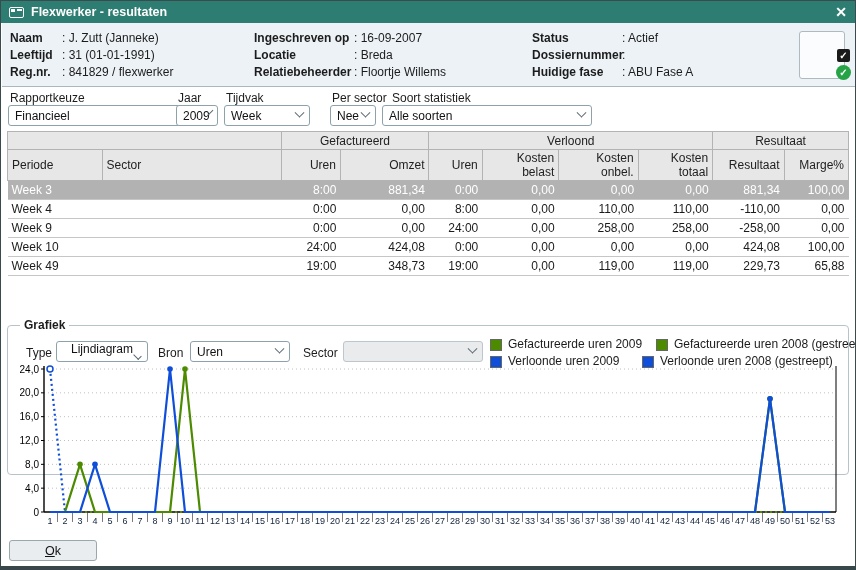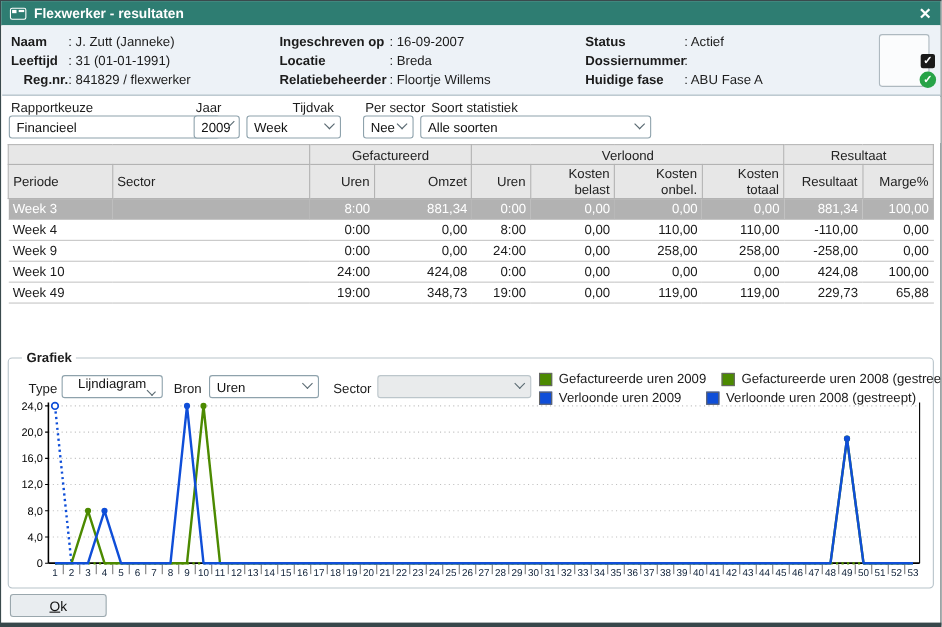--- a/index.html
+++ b/index.html
@@ -35,21 +35,21 @@
   
   .tablewrap{ position:absolute; left:6px; top:130px; width:842px; height:190px; background:#fff; }
   table{ width:100%; border-collapse:collapse; table-layout:fixed; font-size:12px; }
   th{ background:#e7e7e7; border:1px solid #b3b3b3; font-weight:normal; color:#222; padding:1px 4px; height:18px; }
   th.grp{ text-align:center; }
   th.colh-l{ text-align:left; } th.colh-r{ text-align:right; }
   td{ padding:1px 4px; height:19px; border-bottom:1px solid #c6c6c6; color:#1b1b1b; }
   td.num{ text-align:right; }
   tr.selected td{ background:#b2b2b2; color:#fff; }
   
-  .grafiek{ position:absolute; left:6px; top:324px; width:842px; height:210px; border:1px solid #b7c3ca; border-radius:4px; }
+  .grafiek{ position:absolute; left:6px; top:324px; width:842px; height:150px; border:1px solid #b7c3ca; border-radius:4px; }
   .grafiek-legend-title{ position:absolute; left:12px; top:-8px; background:#fff; padding:0 4px; font-size:12px; font-weight:bold; color:#1c1c1c; }
   .glabel{ position:absolute; font-size:12px; color:#1c1c1c; top:20px;text-align:right; }
   .grafiek .select{ top:15px; }
   .leg-item{ position:absolute; display:flex; align-items:flex-end; font-size:12px; color:#1c1c1c; white-space:nowrap; }
   .leg-sq{ width:12px; height:12px; margin-right:6px; border:1px solid #666; }
   .chart-host{ position:absolute; left:10px; top:38px; }
   
   .ok-button{ position:absolute; left:8px; top:539px; width:88px; height:21px; background:#e9edf0; border:1px solid #9aa7ad; border-radius:3px; font-size:12.5px; color:#111; font-family:"Liberation Sans",sans-serif; cursor:pointer; }
   .ok-button::first-letter{ text-decoration:underline; }
   svg text{ font-family:"Liberation Sans",sans-serif; }
@@ -61,39 +61,39 @@
 
   <div class="titlebar">
     <span class="title-icon"></span>
     <span class="ttl">Flexwerker - resultaten</span>
     <span class="close-x">✕</span>
   </div>
 
   <div class="infobar">
     <div class="fld c1" style="left:8px;top:8px;"><span class="lbl">Naam</span><span class="sep"></span><span class="val">J. Zutt (Janneke)</span></div>
     <div class="fld c1" style="left:8px;top:25px;"><span class="lbl">Leeftijd</span><span class="sep"></span><span class="val">31 (01-01-1991)</span></div>
-    <div class="fld c1" style="left:8px;top:42px;text-align:right;"><span class="lbl">Reg.nr.</span><span class="sep"></span><span class="val">841829 / flexwerker</span></div>
+    <div class="fld c1" style="left:8px;top:42px;"><span class="lbl">Reg.nr.</span><span class="sep"></span><span class="val">841829 / flexwerker</span></div>
 
     <div class="fld c2" style="left:252px;top:8px;"><span class="lbl">Ingeschreven op</span><span class="sep"></span><span class="val">16-09-2007</span></div>
     <div class="fld c2" style="left:252px;top:25px;"><span class="lbl">Locatie</span><span class="sep"></span><span class="val">Breda</span></div>
     <div class="fld c2" style="left:252px;top:42px;"><span class="lbl">Relatiebeheerder</span><span class="sep"></span><span class="val">Floortje Willems</span></div>
 
     <div class="fld c3" style="left:530px;top:8px;"><span class="lbl">Status</span><span class="sep"></span><span class="val">Actief</span></div>
     <div class="fld c3" style="left:530px;top:25px;"><span class="lbl">Dossiernummer</span><span class="sep"></span><span class="val"></span></div>
     <div class="fld c3" style="left:530px;top:42px;"><span class="lbl">Huidige fase</span><span class="sep"></span><span class="val">ABU Fase A</span></div>
 
     <div class="photo-box"></div>
     <div class="chk-icon">✓</div>
     <div class="okc-icon">✓</div>
   </div>
 
   <div class="filterbar">
     <span class="flabel" style="left:8px;">Rapportkeuze</span>
     <span class="flabel" style="left:176px;">Jaar</span>
-    <span class="flabel" style="left:224px;margin-left:40px;">Tijdvak</span>
+    <span class="flabel" style="left:224px;">Tijdvak</span>
     <span class="flabel" style="left:330px;">Per sector</span>
     <span class="flabel" style="left:390px;">Soort statistiek</span>
 
     <div class="select" style="left:6px;width:192px;">
         <span>Financieel</span>
         <span class="chev"></span>
       </div>
     <div class="select" style="left:174px;width:42px;">
         <span>2009</span>
         <span class="chev"></span>

